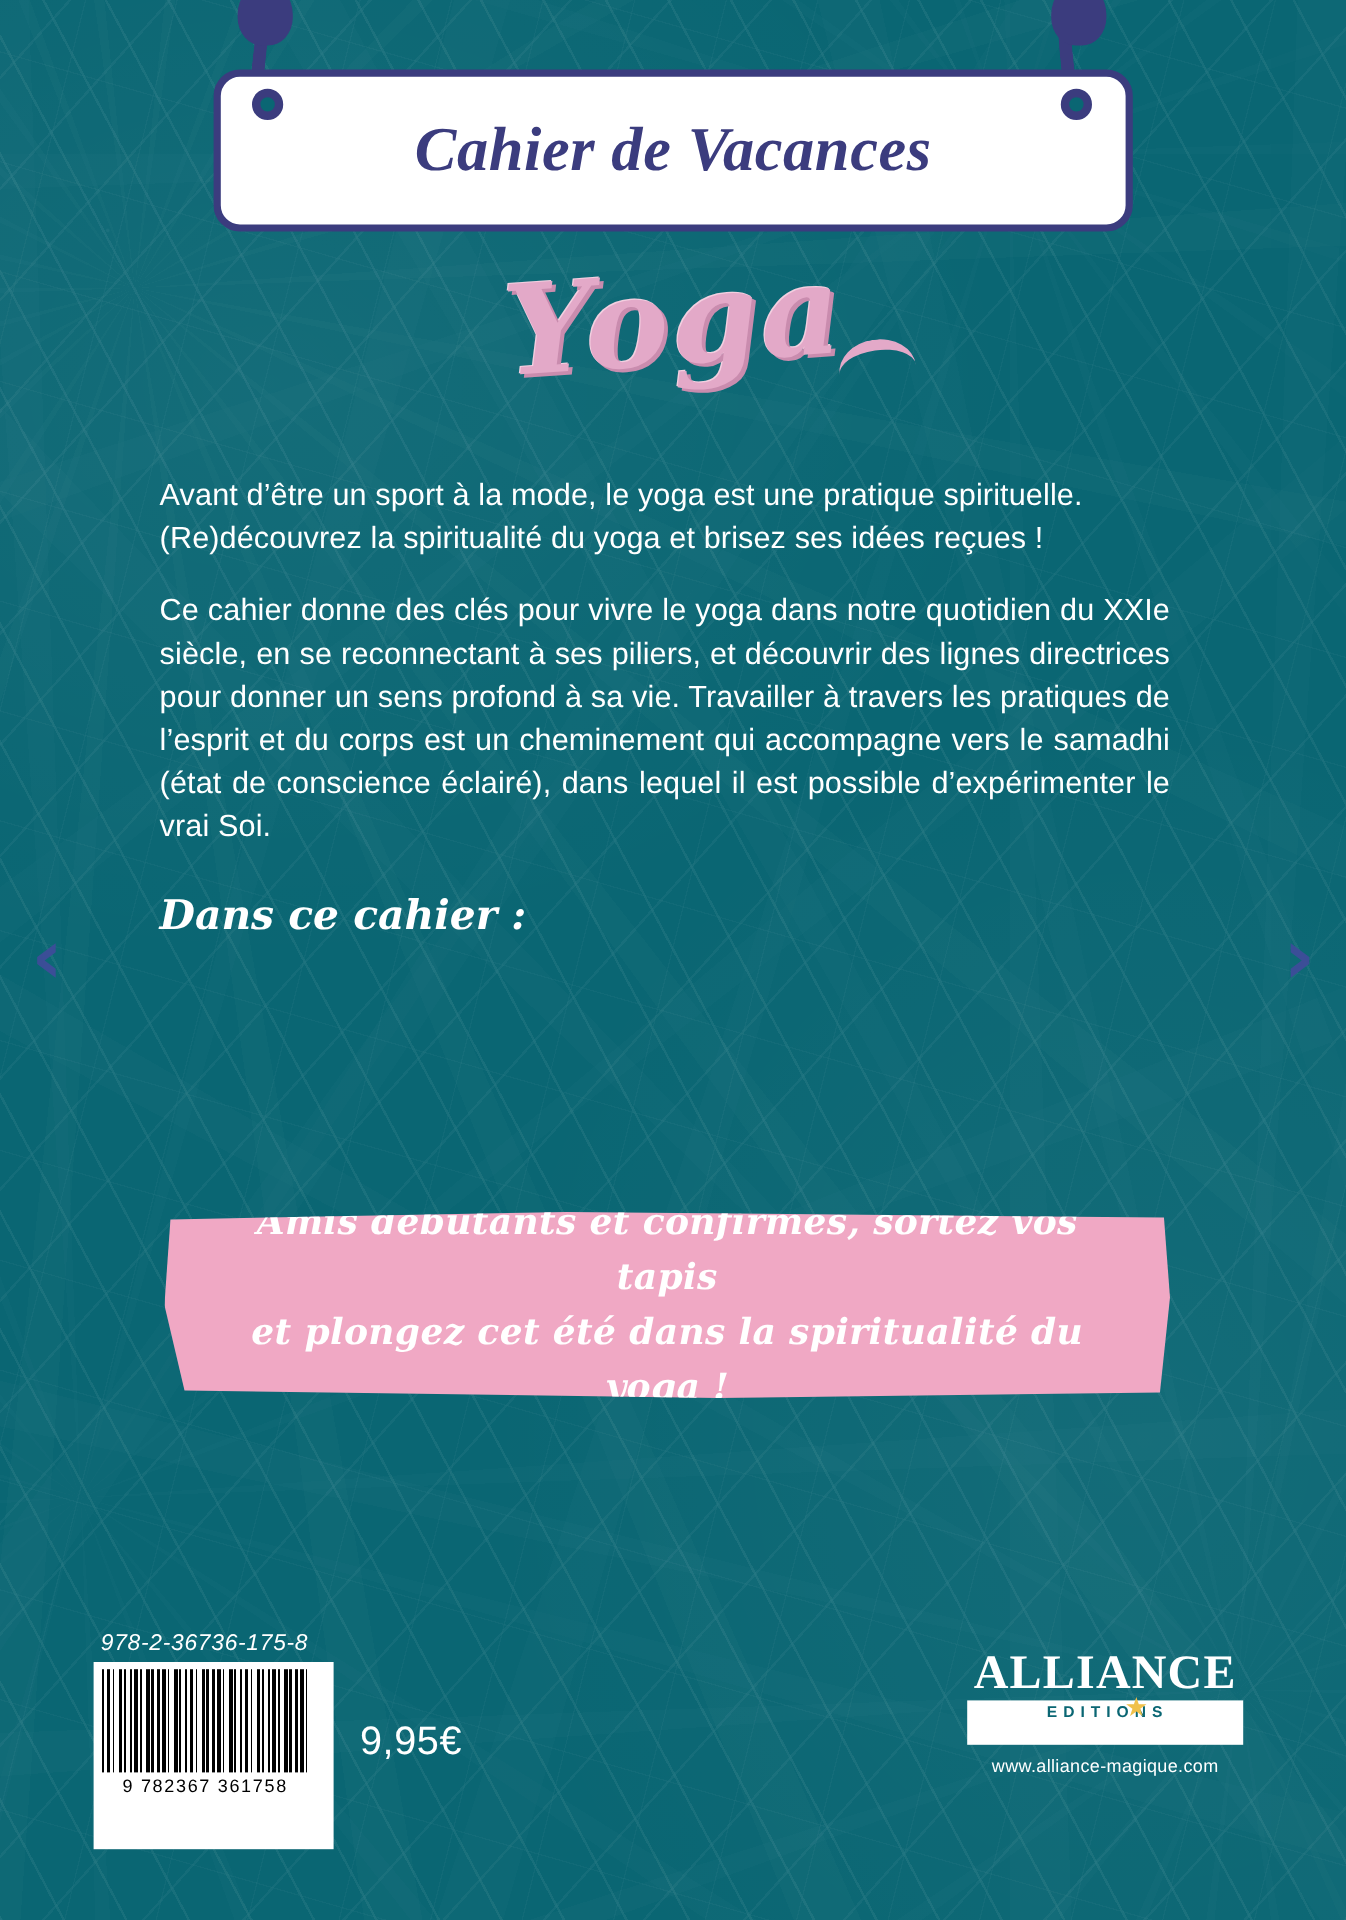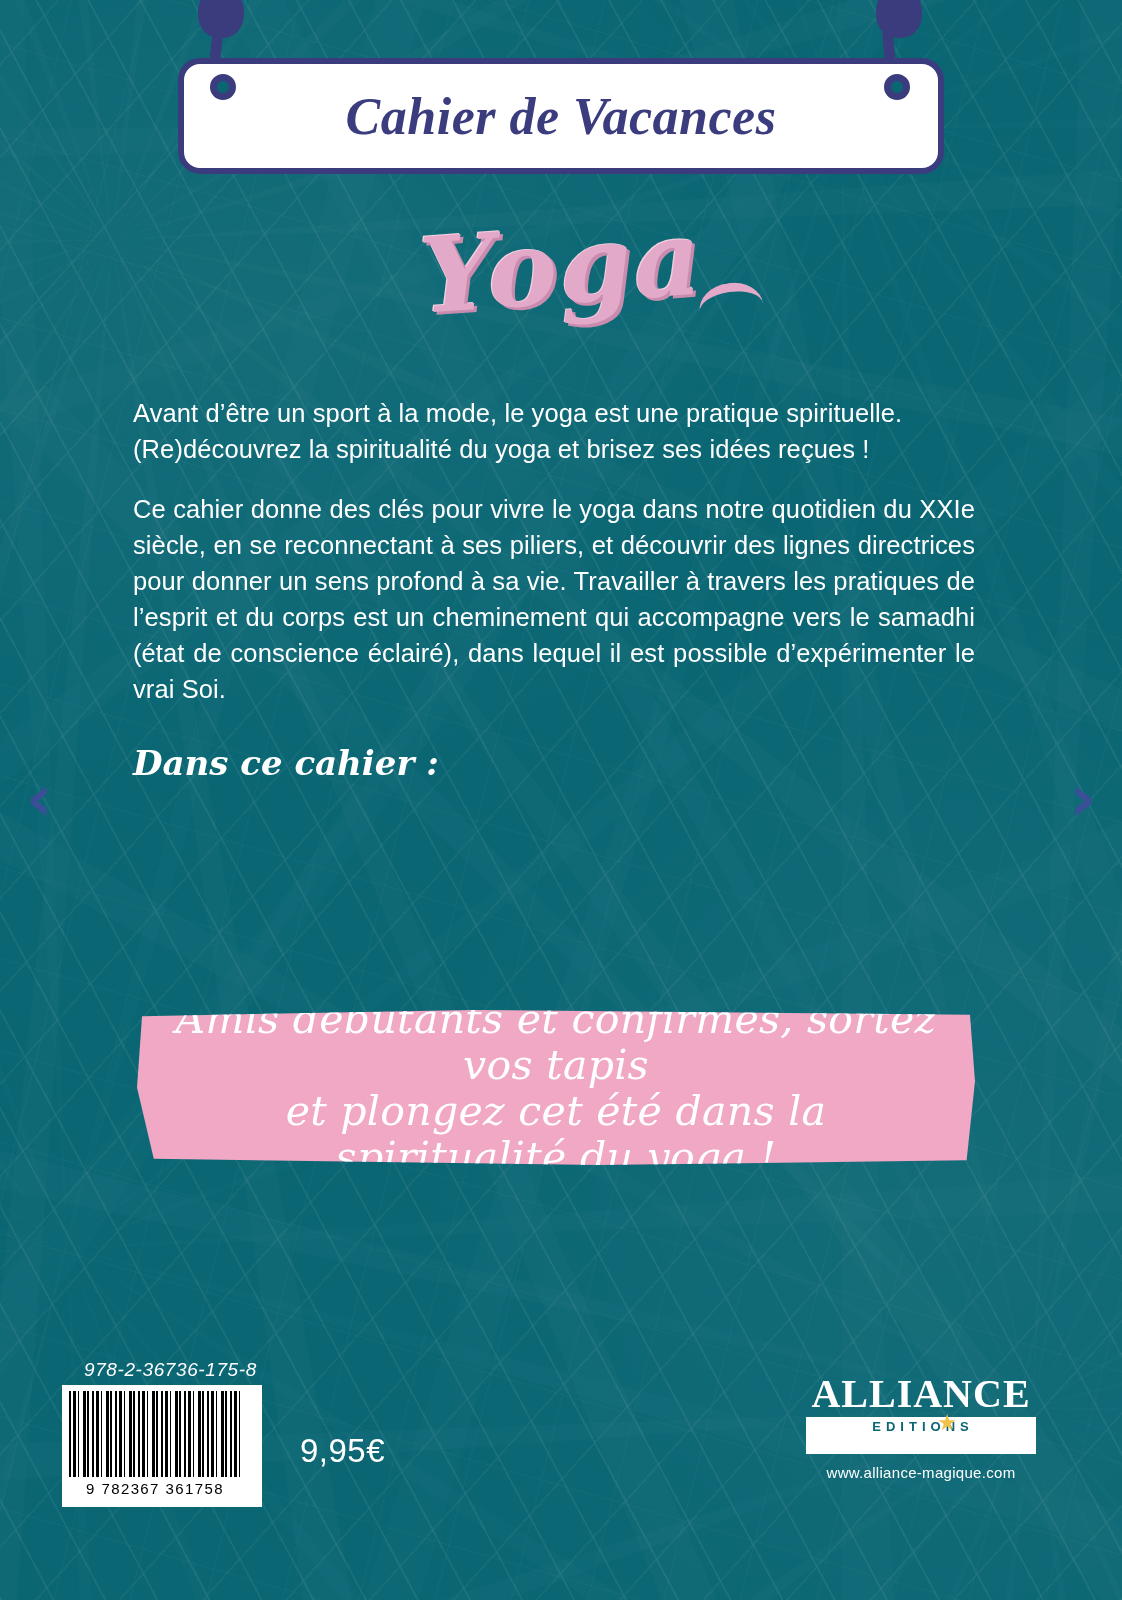--- a/index.html
+++ b/index.html
@@ -83,21 +83,21 @@
     border-radius: 50%;
     background: #0a6673;
   }
   .eyelet.left { left: 40px; }
   .eyelet.right { right: 42px; }
 
   .sign {
     position: absolute;
     top: 58px; left: 8px;
     width: 766px;
-    height: 116px;
+    height: 135px;
     background: #ffffff;
     border: 6px solid #3b3c7e;
     border-radius: 22px;
     display: flex;
     align-items: center;
     justify-content: center;
   }
   .sign-title {
     font-family: "Liberation Serif", serif;
     font-style: italic;
@@ -198,22 +198,22 @@
     box-shadow: 6px 8px 0 rgba(0,0,0,0.10);
     clip-path: polygon(0.6% 4%, 40% 0%, 99.4% 3%, 100% 46%, 99% 97%, 55% 100%, 2% 96%, 0% 50%);
   }
   .banner-inner {
     text-align: center;
     padding: 0 34px;
   }
   .banner-line {
     font-family: "DejaVu Serif", serif;
     font-style: italic;
-    font-weight: normal;
-    font-size: 41px;
+    font-weight: bold;
+    font-size: 30px;
     line-height: 46px;
     color: #ffffff;
     letter-spacing: 0.3px;
   }
 
   
   .nav-arrow {
     position: absolute;
     top: 770px;
     width: 56px; height: 56px;
@@ -234,24 +234,24 @@
     left: 84px;
     top: 1359px;
     font-family: "Liberation Sans", sans-serif;
     font-size: 19px;
     color: #ffffff;
     letter-spacing: 0.6px;
     font-style: italic;
   }
   .barcode {
     position: absolute;
-    left: 62px;
+    left: 78px;
     top: 1385px;
     width: 200px;
-    height: 122px;
+    height: 156px;
     background: #ffffff;
     padding: 6px 21px 3px 7px;
   }
   .bars {
     height: 86px;
     width: 100%;
     background-image: repeating-linear-gradient(
       90deg,
       #000 0 2px, #fff 2px 4px, #000 4px 7px, #fff 7px 9px,
       #000 9px 10px, #fff 10px 14px, #000 14px 17px, #fff 17px 18px,

